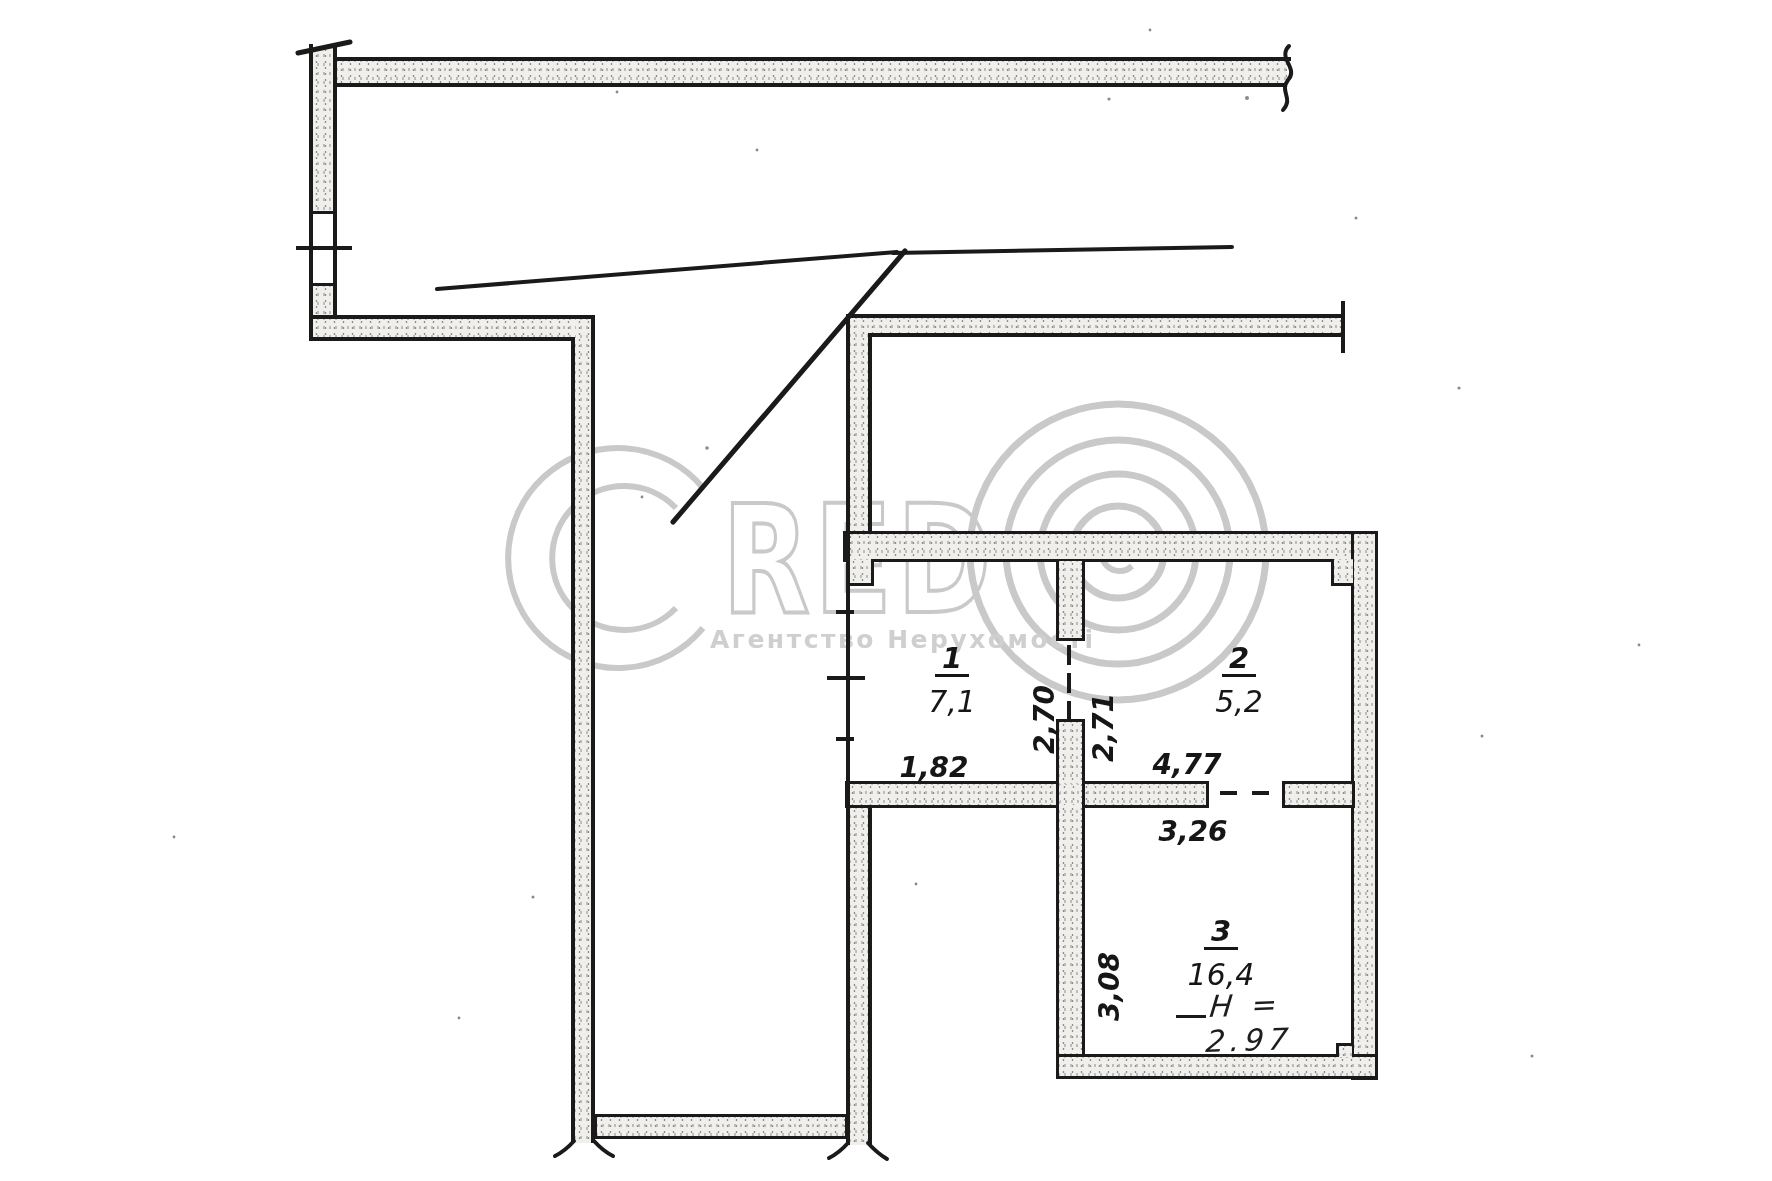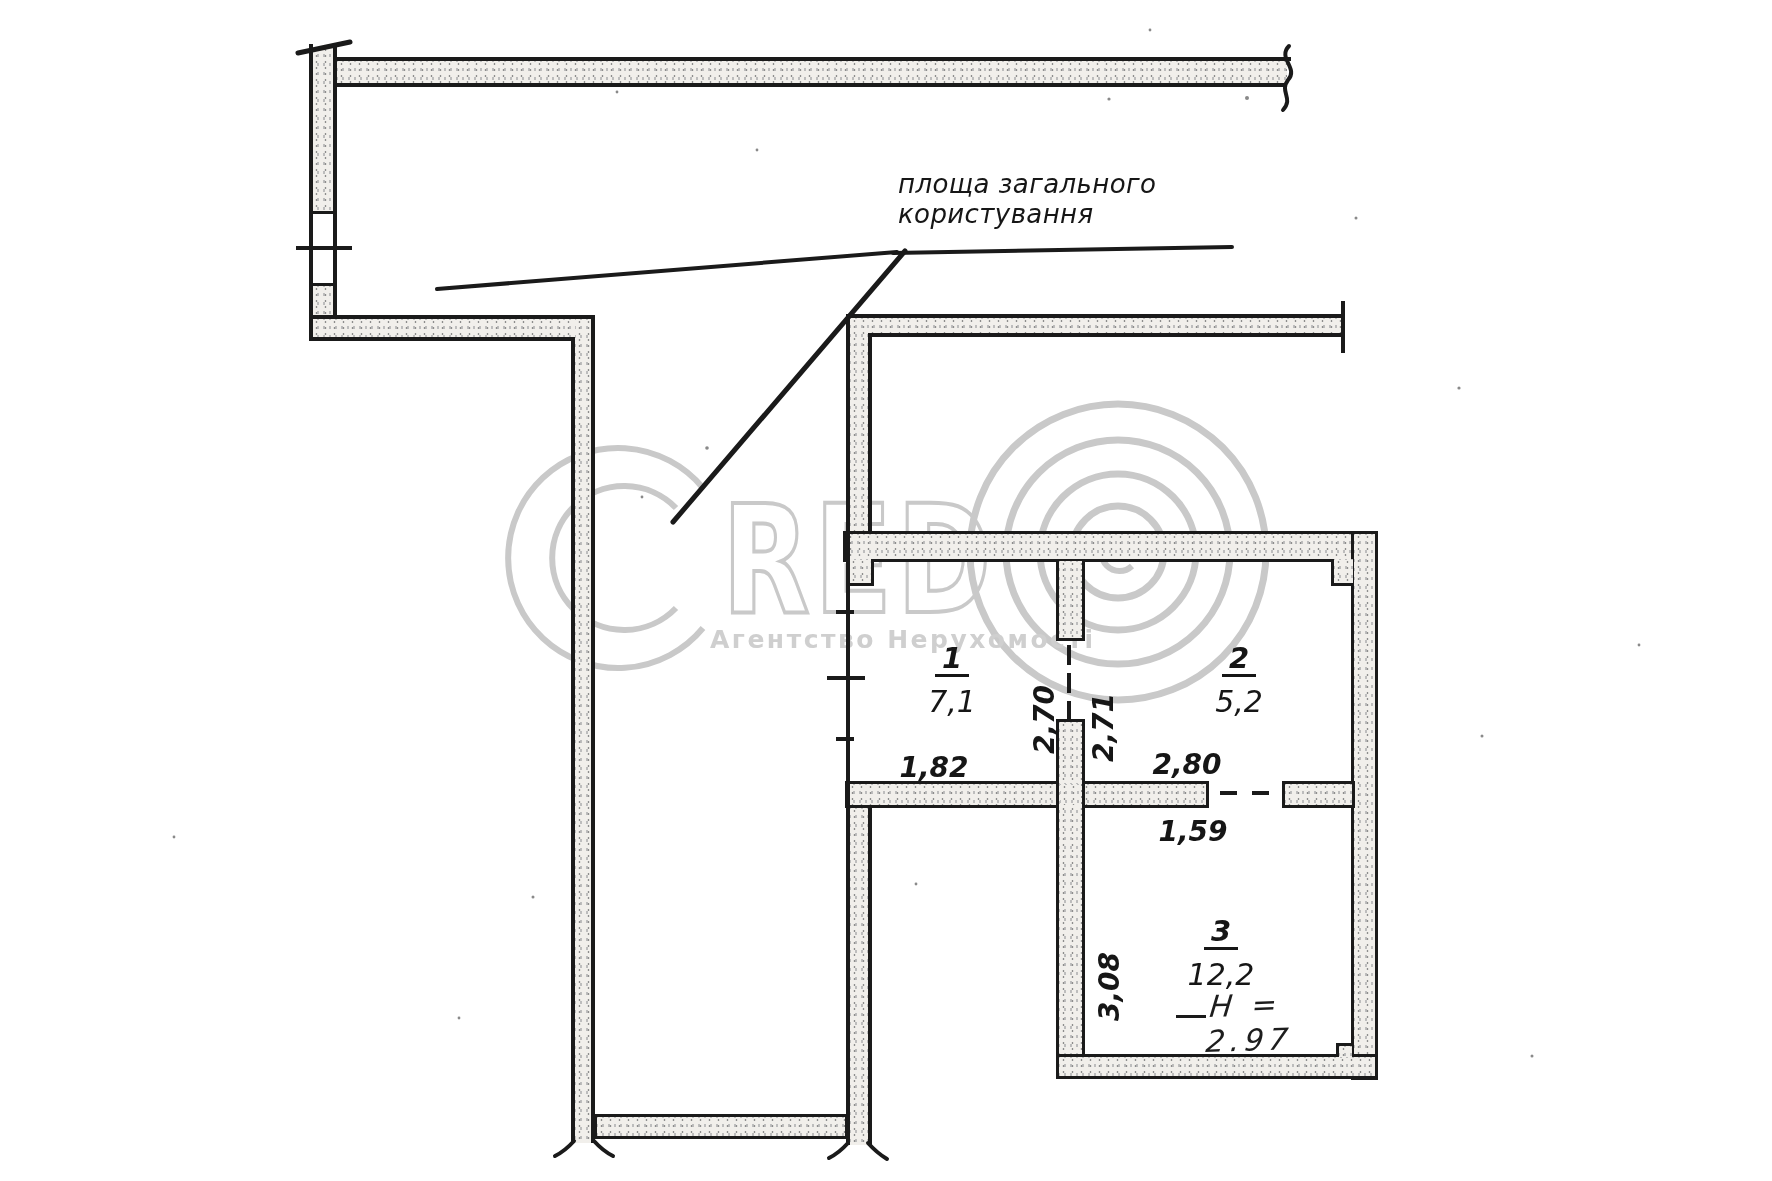--- a/index.html
+++ b/index.html
@@ -129,37 +129,36 @@
         <circle cx="1532" cy="1056" r="1.5"></circle>
       <circle cx="1639" cy="645" r="1.4"></circle>
         <circle cx="459" cy="1018" r="1.4"></circle>
       <circle cx="174" cy="837" r="1.4"></circle>
         <circle cx="1356" cy="218" r="1.5"></circle>
       <circle cx="916" cy="884" r="1.4"></circle>
         <circle cx="1150" cy="30" r="1.4"></circle>
     </g>
   </svg>
 
-  <div class="txt note" style="left:898px;top:169px;width:430px">площа загального користування</div>
 
   <div class="txt rlabel" style="left:908px;top:643px;width:88px">
     <span class="rnum">1</span>
     <div class="rarea">7,1</div>
   </div>
   <div class="txt rlabel" style="left:1195px;top:643px;width:88px">
     <span class="rnum">2</span>
     <div class="rarea">5,2</div>
   </div>
   <div class="txt rlabel" style="left:1177px;top:916px;width:88px">
     <span class="rnum">3</span>
-    <div class="rarea">12,2</div>
+    <div class="rarea">16,4</div>
   </div>
 
   <div class="txt dim" style="left:893px;top:751px;width:82px">1,82</div>
-  <div class="txt dim" style="left:1145px;top:748px;width:84px">2,80</div>
-  <div class="txt dim" style="left:1151px;top:815px;width:84px">1,59</div>
+  <div class="txt dim" style="left:1145px;top:748px;width:84px">4,77</div>
+  <div class="txt dim" style="left:1151px;top:815px;width:84px">3,26</div>
   <div class="txt dim rot" style="left:1001px;top:703px;width:86px">2,70</div>
   <div class="txt dim rot" style="left:1060px;top:711px;width:86px">2,71</div>
   <div class="txt dim rot" style="left:1066px;top:970px;width:86px">3,08</div>
 
   <div class="txt hnote" style="left:1208px;top:986px;width:170px">Н = 2.97</div>
 
 </div>
 
 </body></html>

